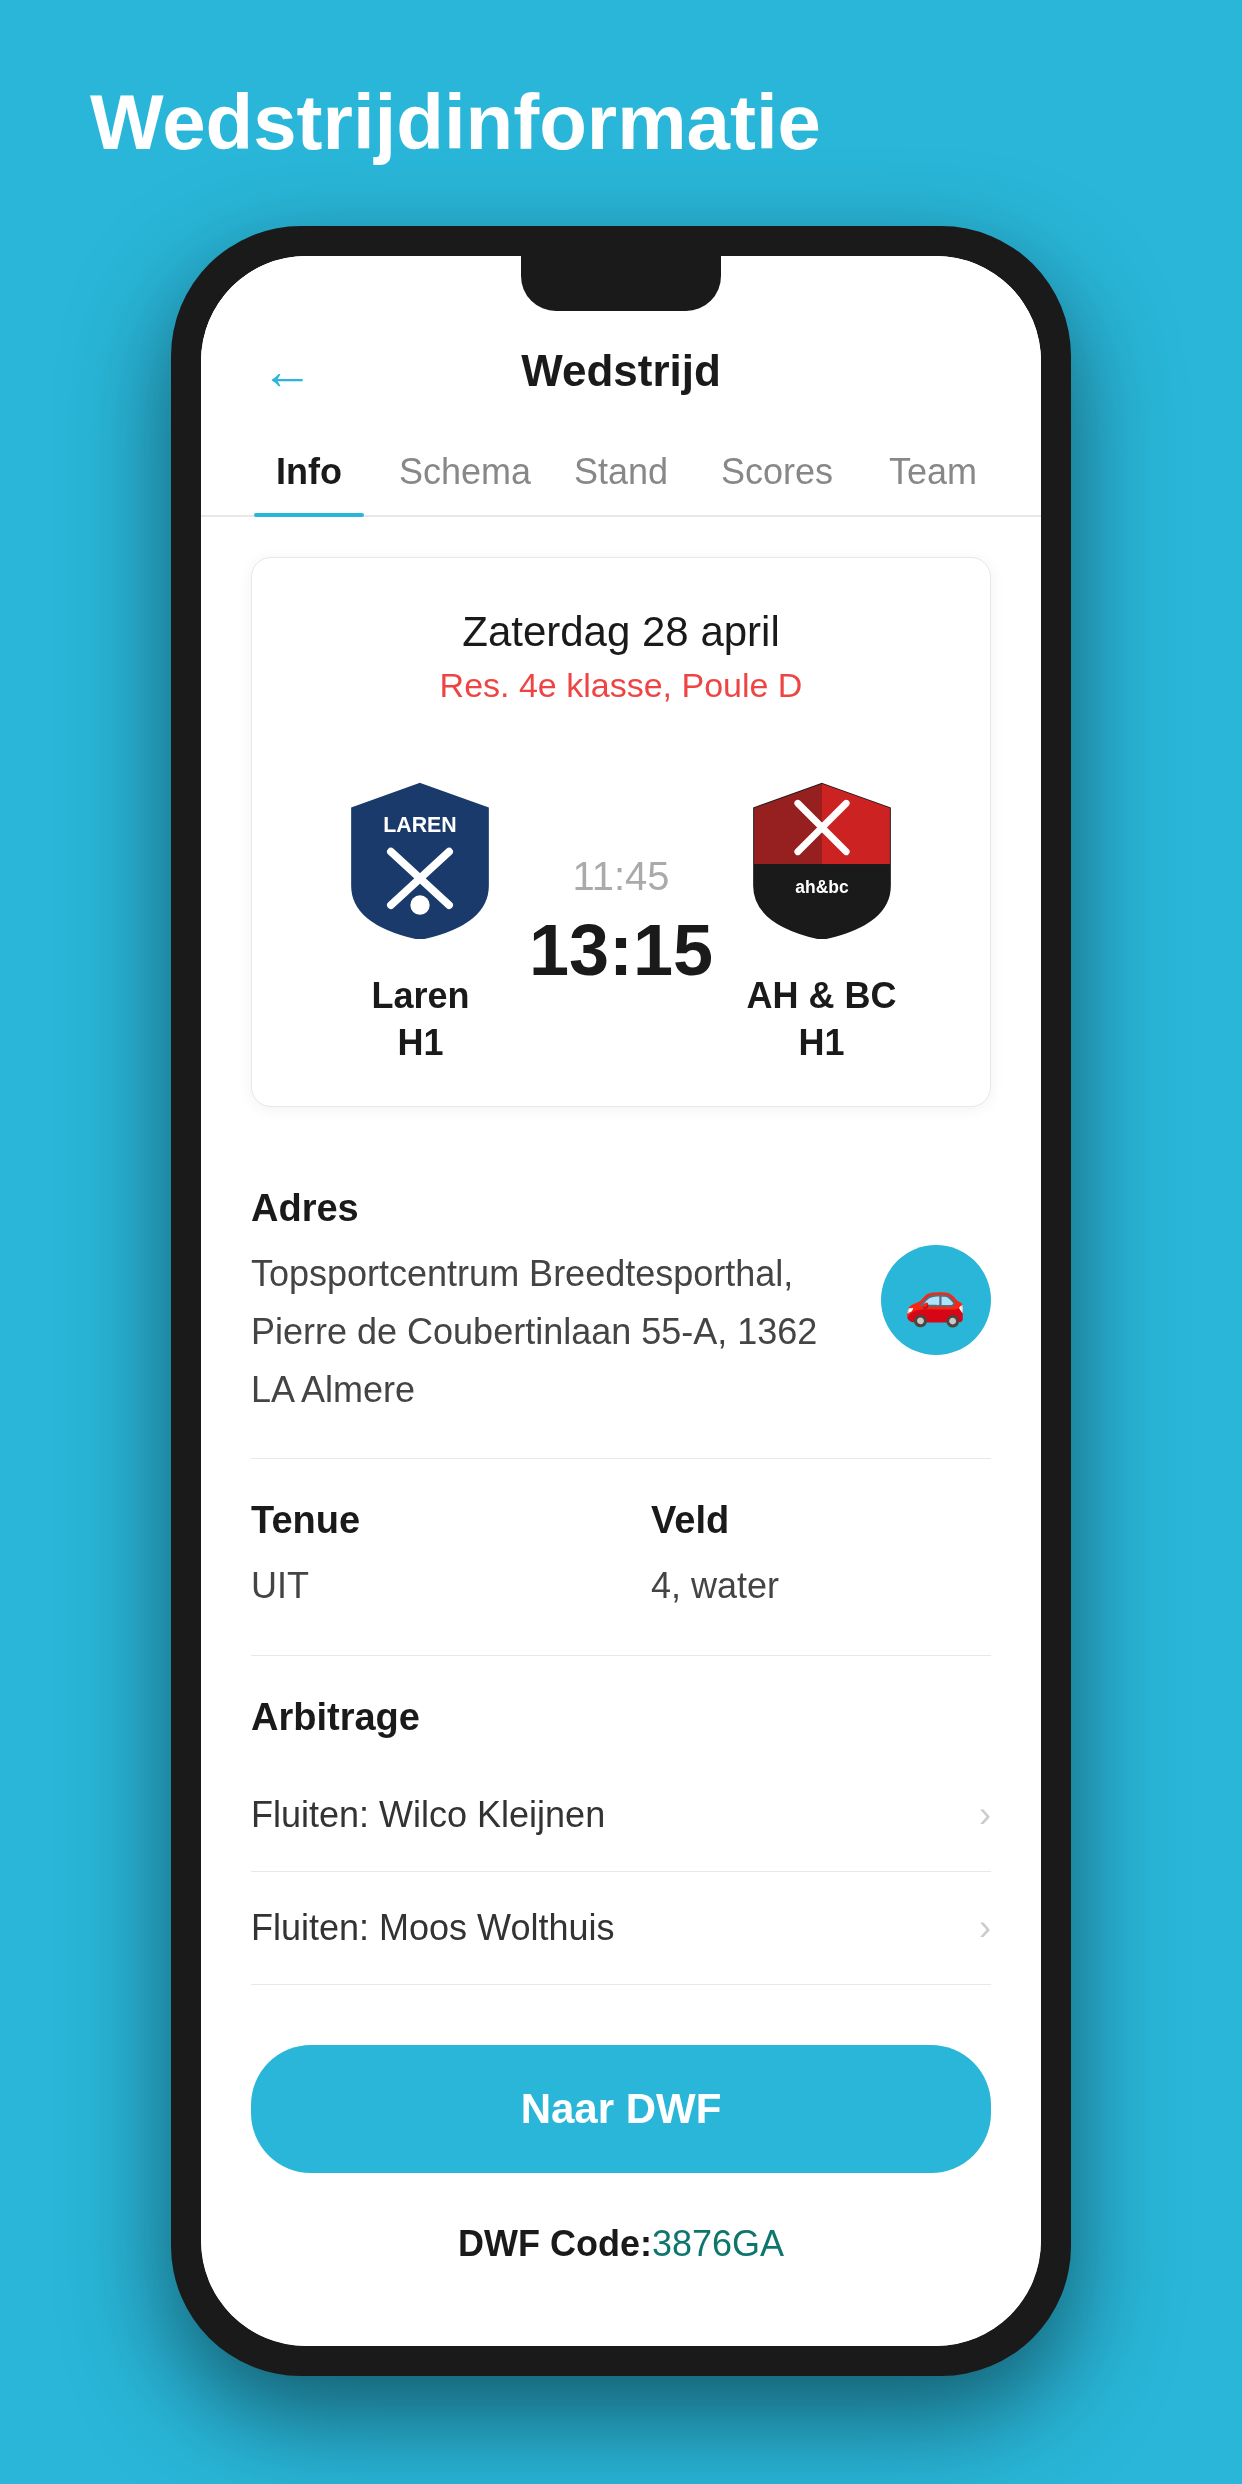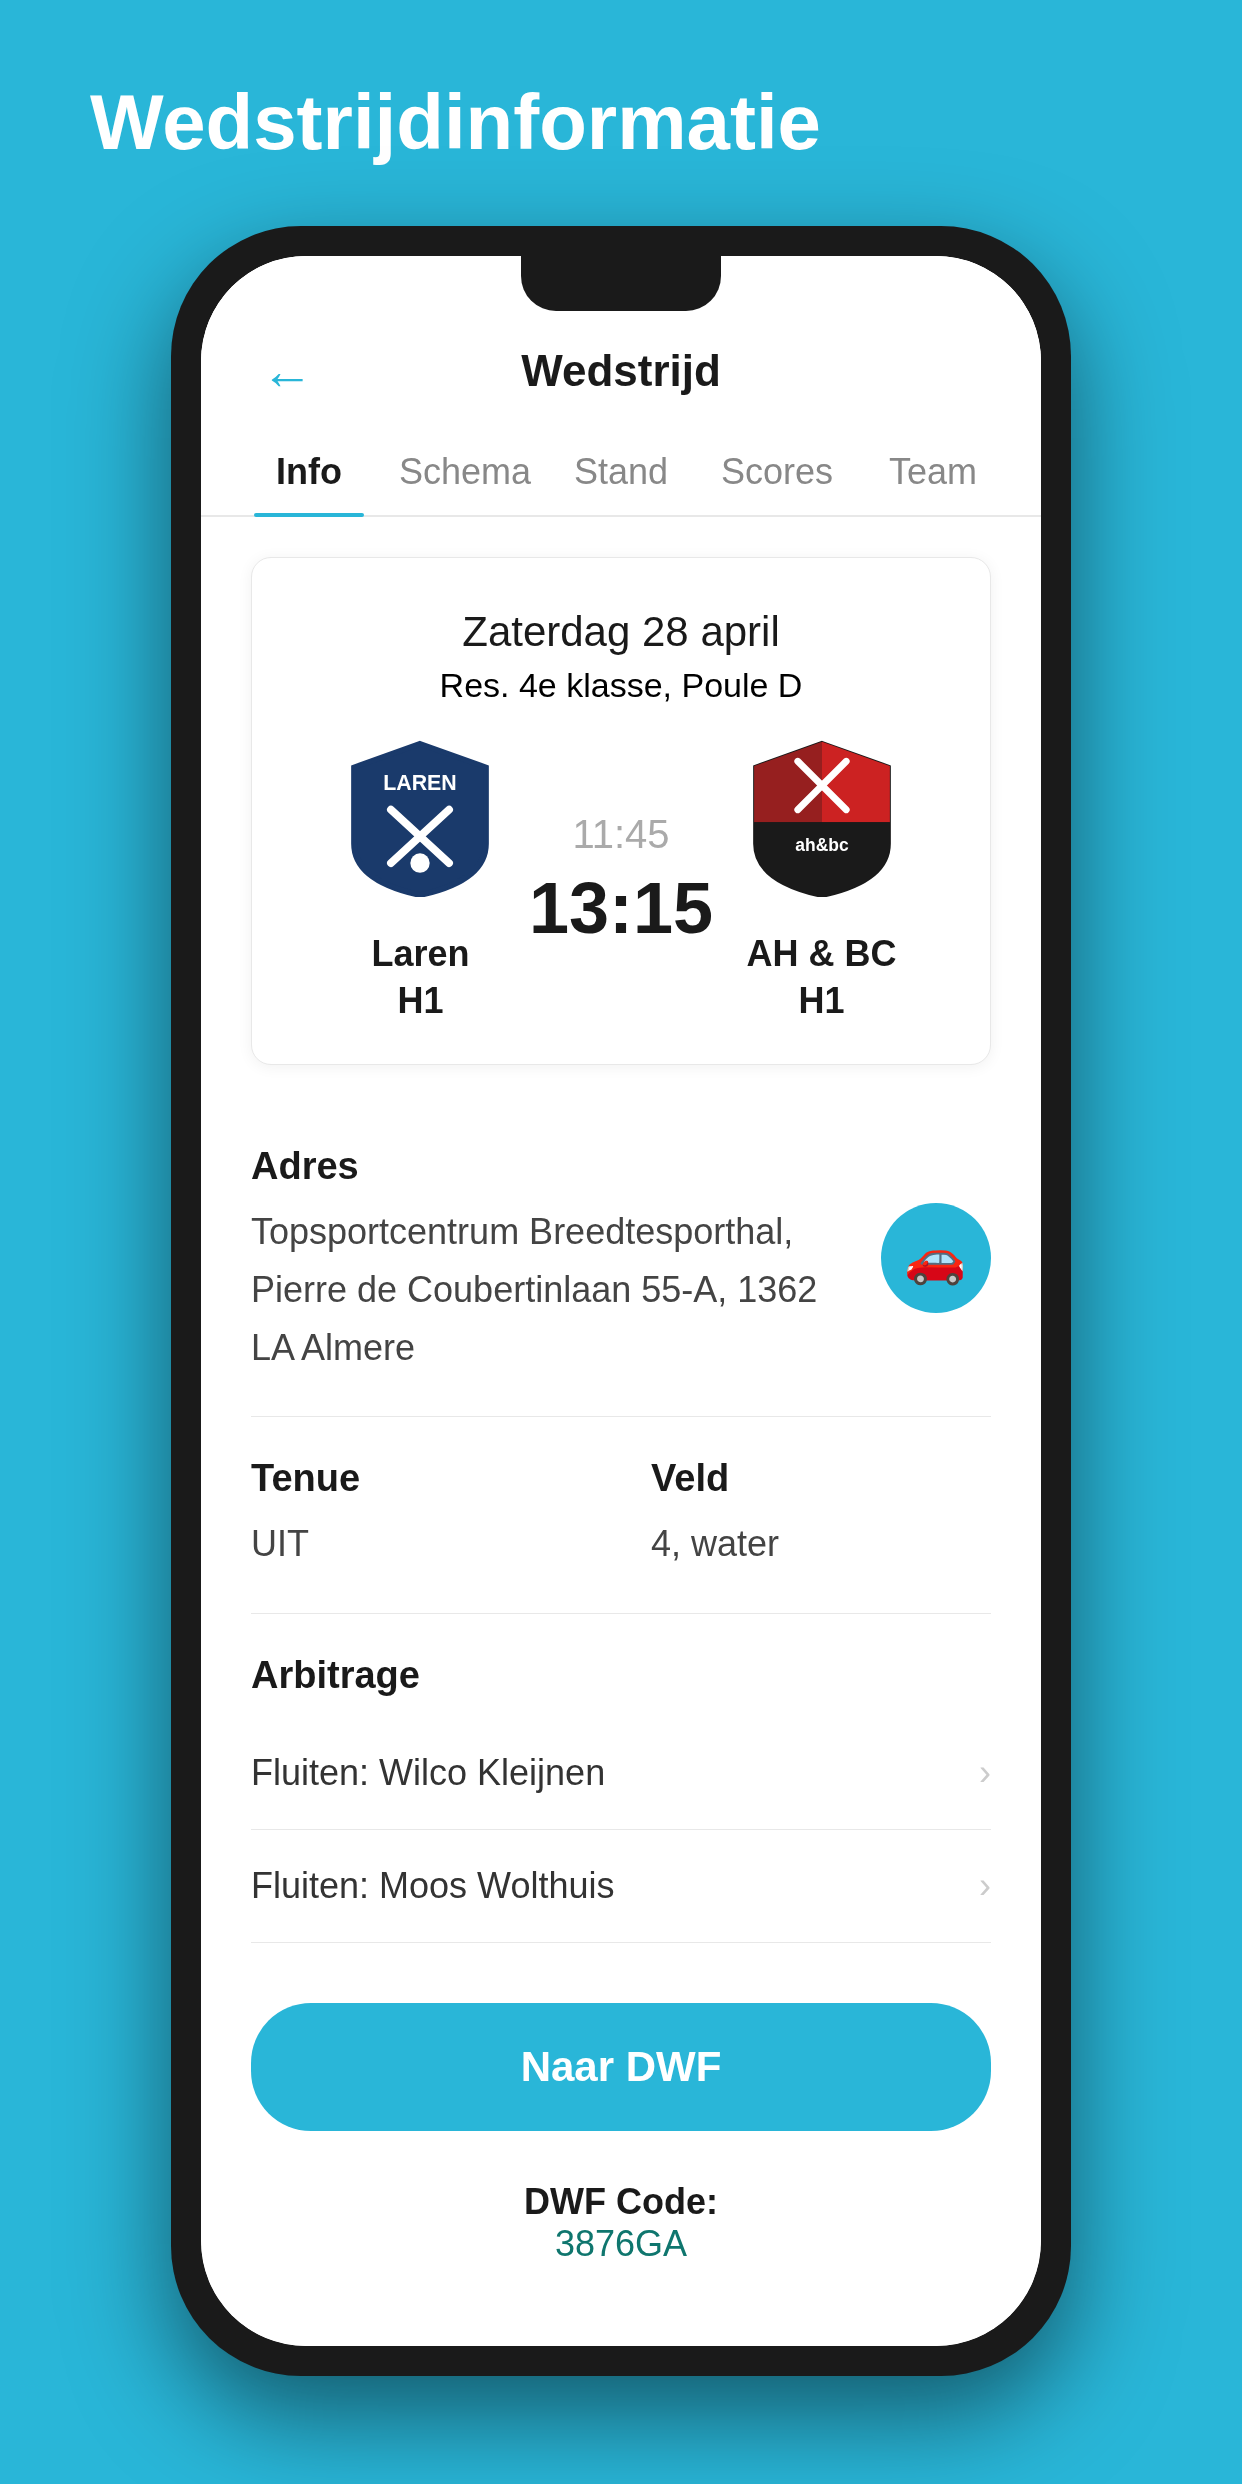--- a/index.html
+++ b/index.html
@@ -142,22 +142,22 @@
       text-align: center;
       font-size: 42px;
       font-weight: 400;
       color: #1a1a1a;
       margin-bottom: 10px;
     }
 
     .match-league {
       text-align: center;
       font-size: 34px;
-      color: #000000;
-      margin-bottom: 32px;
+      color: #ef4444;
+      margin-bottom: 74px;
     }
 
     .match-teams {
       display: flex;
       align-items: center;
       justify-content: space-between;
       padding: 0 20px;
     }
 
     .team-side {
@@ -304,21 +304,20 @@
       cursor: pointer;
       border: none;
     }
 
     
     .dwf-code-row {
       display: flex;
       justify-content: center;
       align-items: center;
       padding: 30px 50px;
-      flex-direction: column;
     }
 
     .dwf-code-label {
       font-size: 36px;
       font-weight: 700;
       color: #1a1a1a;
     }
 
     .dwf-code-value {
       font-size: 36px;

